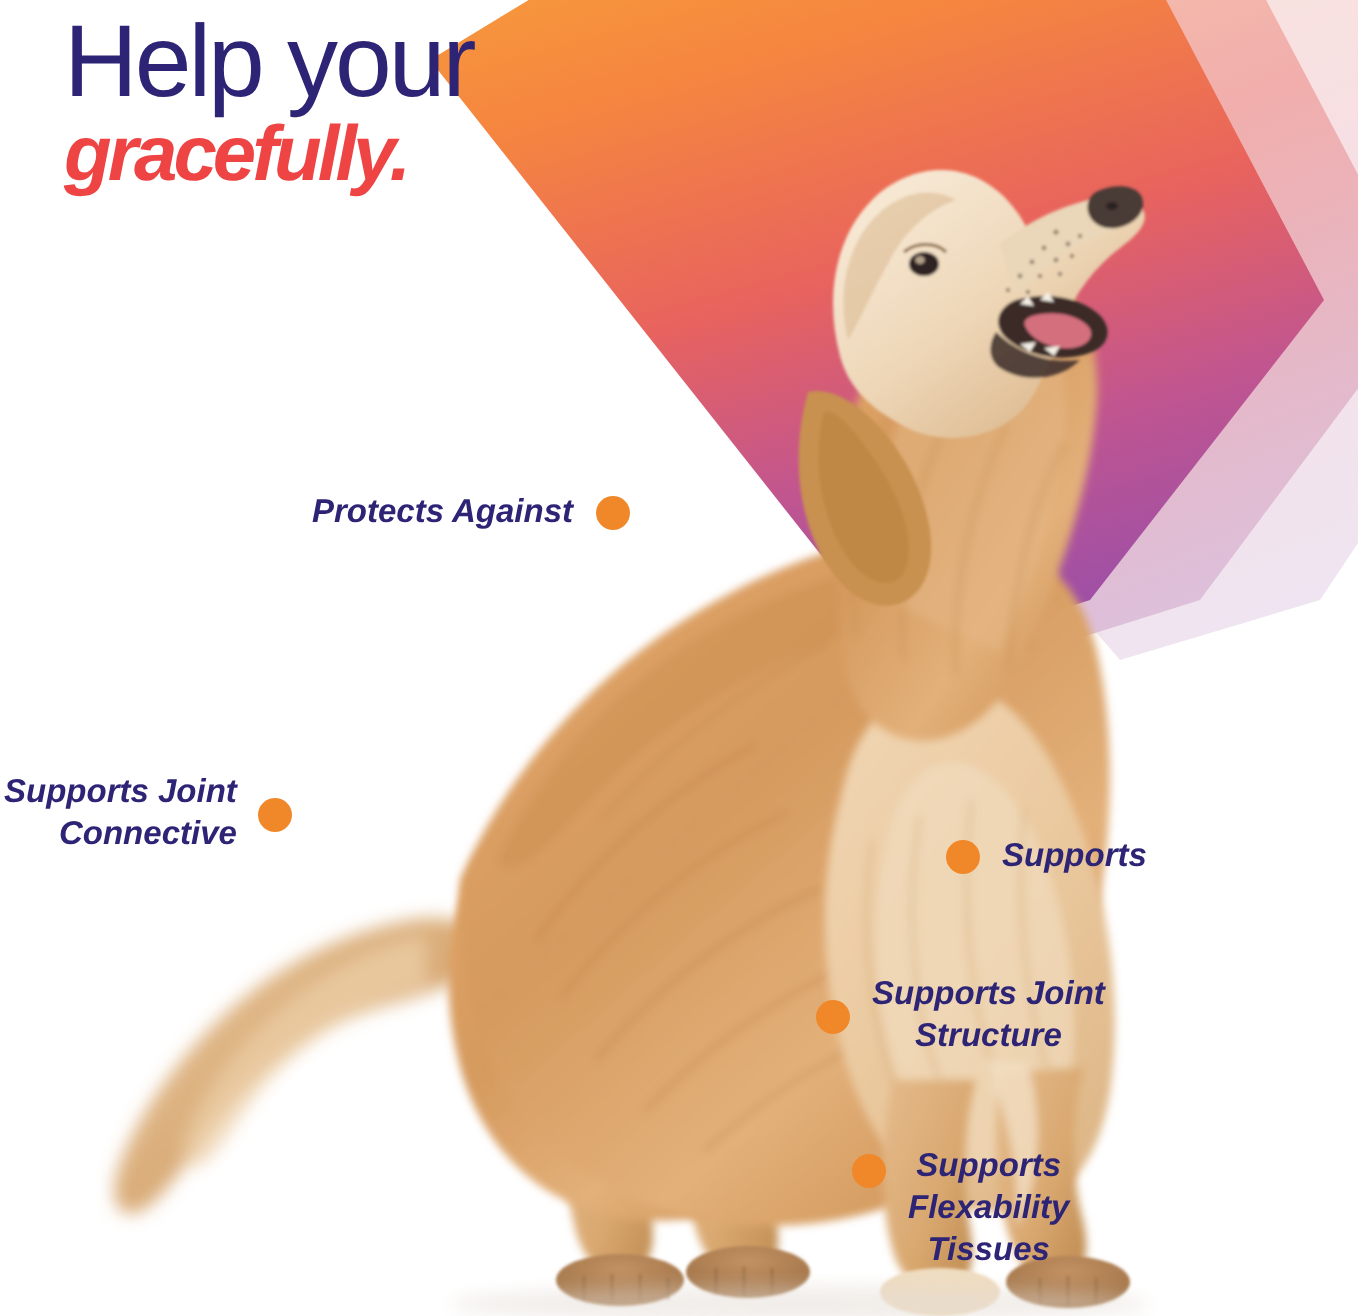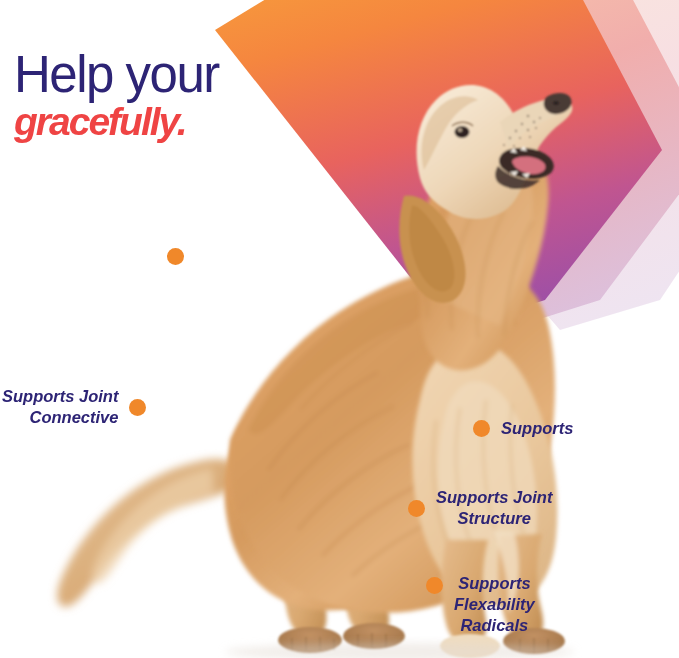--- a/index.html
+++ b/index.html
@@ -25,26 +25,25 @@
     position: absolute;
     top: 0;
     left: 0;
     width: 679px;
     height: 658px;
   }
 
   
   #headline {
     position: absolute;
-    left: 14px;
+    left: 32px;
     top: 6px;
     width: 430px;
     line-height: 0.98;
     z-index: 5;
-    margin-top: 44px;
   }
   .head-line {
     display: block;
     font-size: 51px;
     font-weight: 400;
     letter-spacing: -1.5px;
     color: #2d2475;
     white-space: nowrap;
   }
   .head-line.emph {
@@ -361,21 +360,21 @@
         <path d="M 412 206 C 406 230 410 256 422 276 C 432 292 446 296 452 286
                  C 458 274 452 252 440 234 C 430 218 418 204 412 206 Z" fill="#b9823f" opacity="0.6"></path>
       </g>
     </g>
 
     <ellipse cx="400" cy="652" rx="175" ry="9" fill="#e4dcd4" opacity="0.5" filter="url(#furBlurSoft)"></ellipse>
   </svg>
 
   <div class="callout right-text" id="callout-free-radicals">
     <div class="cap" style="text-align:right;margin-right:11px;margin-left:0;">
-      <br>
+      <span>Protects Against</span><br>
     </div>
     <span class="dot"></span>
   </div>
 
   <div class="callout right-text" id="callout-flexability">
     <div class="cap" style="text-align:right;margin-right:11px;margin-left:0;">
       <span>Supports Joint</span><br>
       <span>Connective</span>
     </div>
     <span class="dot"></span>
@@ -394,17 +393,17 @@
       <span>Supports Joint</span><br>
       <span>Structure</span>
     </div>
   </div>
 
   <div class="callout right-text" id="callout-connective">
     <span class="dot" style="align-self:flex-start;margin-top:4px;"></span>
     <div class="cap">
       <span>Supports</span><br>
       <span>Flexability</span><br>
-      <span>Radicals</span>
+      <span>Tissues</span>
     </div>
   </div>
 
 </div>
 
 </body></html>

